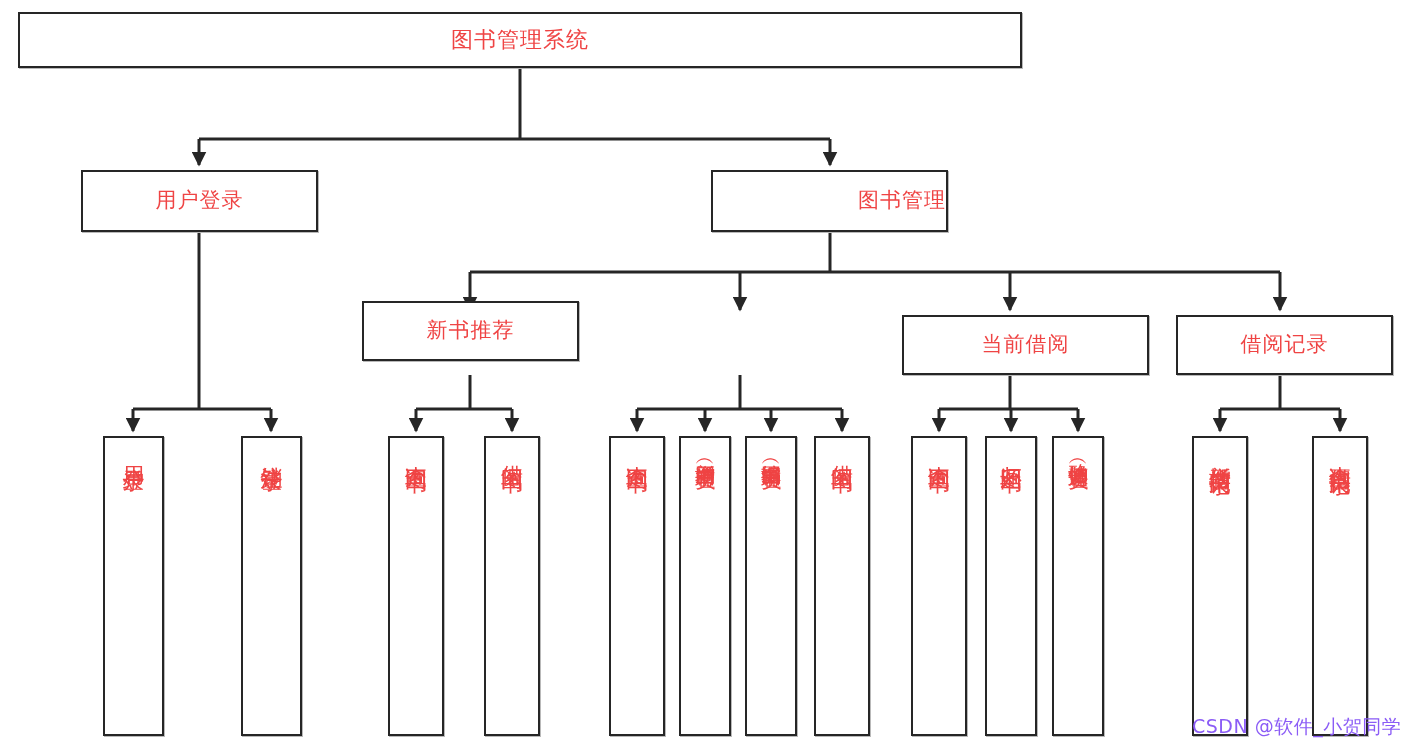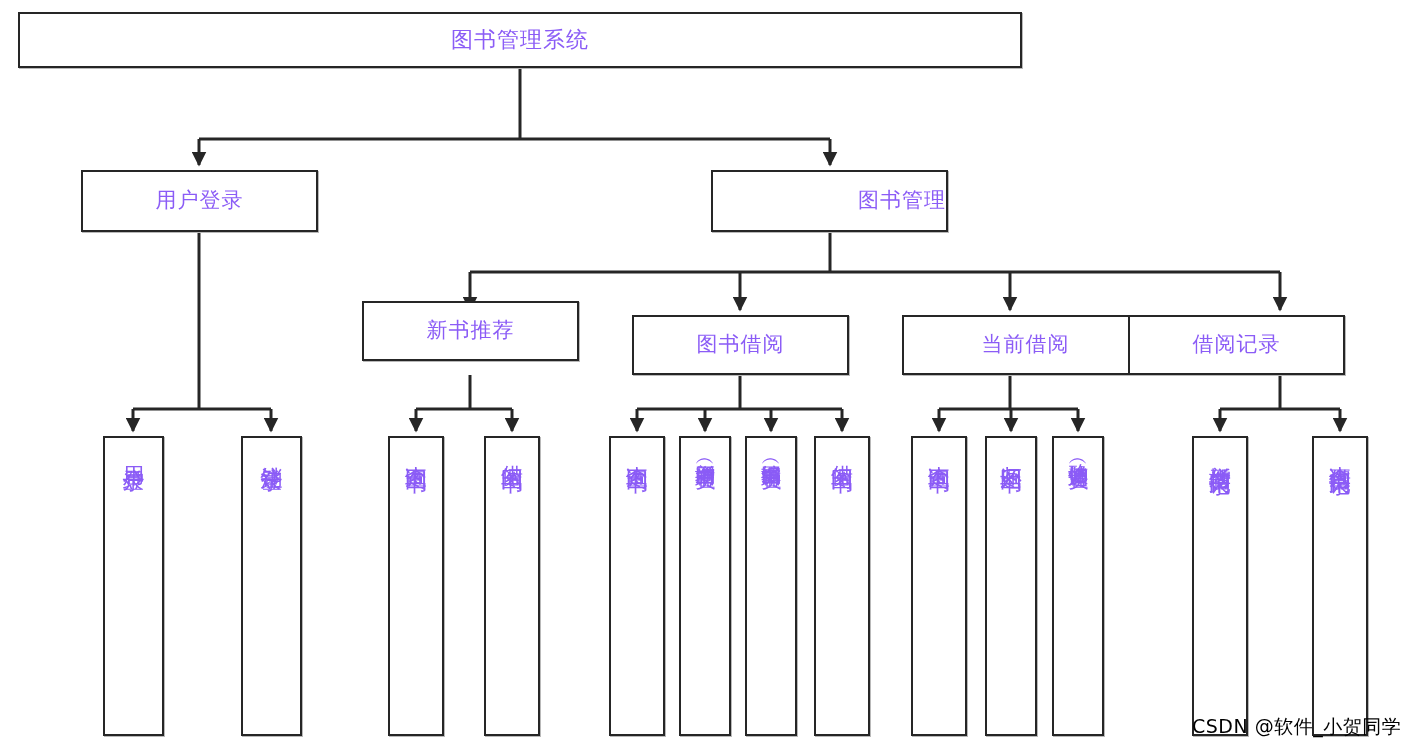--- a/index.html
+++ b/index.html
@@ -28,21 +28,21 @@
   }
   .node {
     position: absolute;
     box-sizing: border-box;
     background: #ffffff;
     border: 2px solid #262626;
     box-shadow: 1px 1px 0 0 #b9b9b9;
     display: flex;
     align-items: center;
     justify-content: center;
-    color: #8b5cf6;
+    color: #ef4444;
   }
   .node-h .node-label {
     font-size: 21px;
     line-height: 1.2;
     letter-spacing: 1px;
     white-space: nowrap;
   }
   .node-v {
     align-items: flex-start;
     justify-content: center;
@@ -60,21 +60,21 @@
     font-size: 20px;
     letter-spacing: 1px;
   }
   #root-node .node-label {
     font-size: 22px;
     letter-spacing: 1px;
   }
   #watermark {
     position: absolute;
     font-size: 19px;
-    color: #000000;
+    color: #8b5cf6;
     white-space: nowrap;
     letter-spacing: 0.5px;
     user-select: none;
     text-align: center;
   }
 </style>
 </head>
 <body>
 
 <div id="diagram-root">
@@ -150,29 +150,26 @@
   </div>
 
   <div class="node node-h" style="left:711px; top:170px; width:237px; height:62px;justify-content:flex-end;">
     <span class="node-label">图书管理</span>
   </div>
 
   <div class="node node-h" style="left:362px; top:301px; width:217px; height:60px;">
     <span class="node-label">新书推荐</span>
   </div>
 
-  <div class="node node-h" style="left:632px; top:315px; width:217px; height:60px;">
-    <span class="node-label">图书借阅</span>
-  </div>
 
   <div class="node node-h" style="left:902px; top:315px; width:247px; height:60px;">
     <span class="node-label">当前借阅</span>
   </div>
 
-  <div class="node node-h" style="left:1128px; top:315px; width:217px; height:60px;">
+  <div class="node node-h" style="left:1176px; top:315px; width:217px; height:60px;">
     <span class="node-label">借阅记录</span>
   </div>
 
   <div class="node node-v" style="left:103px; top:436px; width:61px; height:300px;">
     <span class="node-label">用户登录</span>
   </div>
 
   <div class="node node-v" style="left:241px; top:436px; width:61px; height:300px;">
     <span class="node-label">注销登录</span>
   </div>

